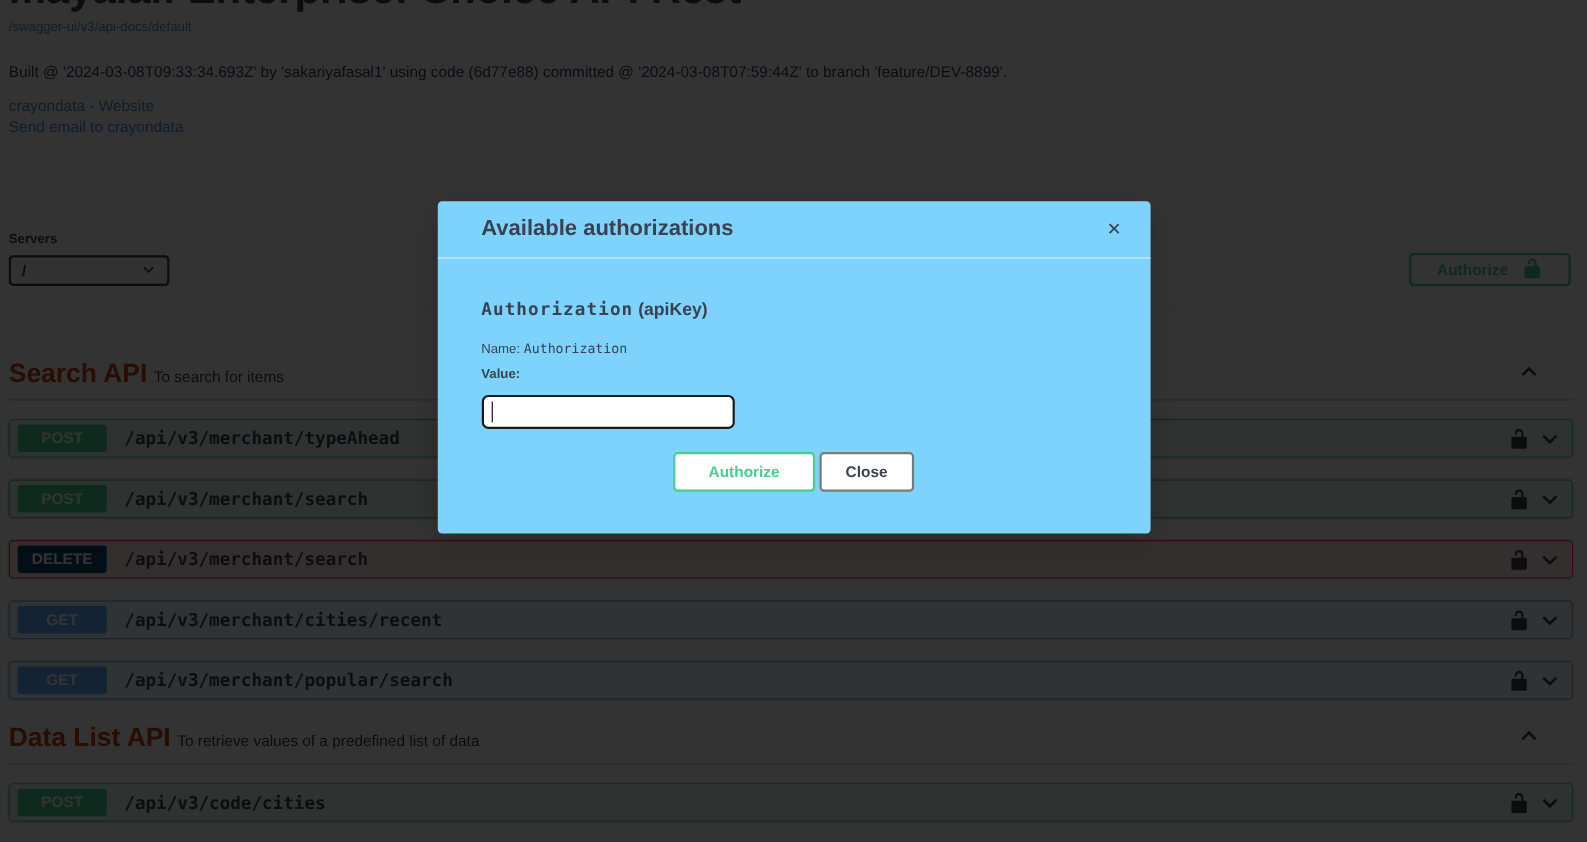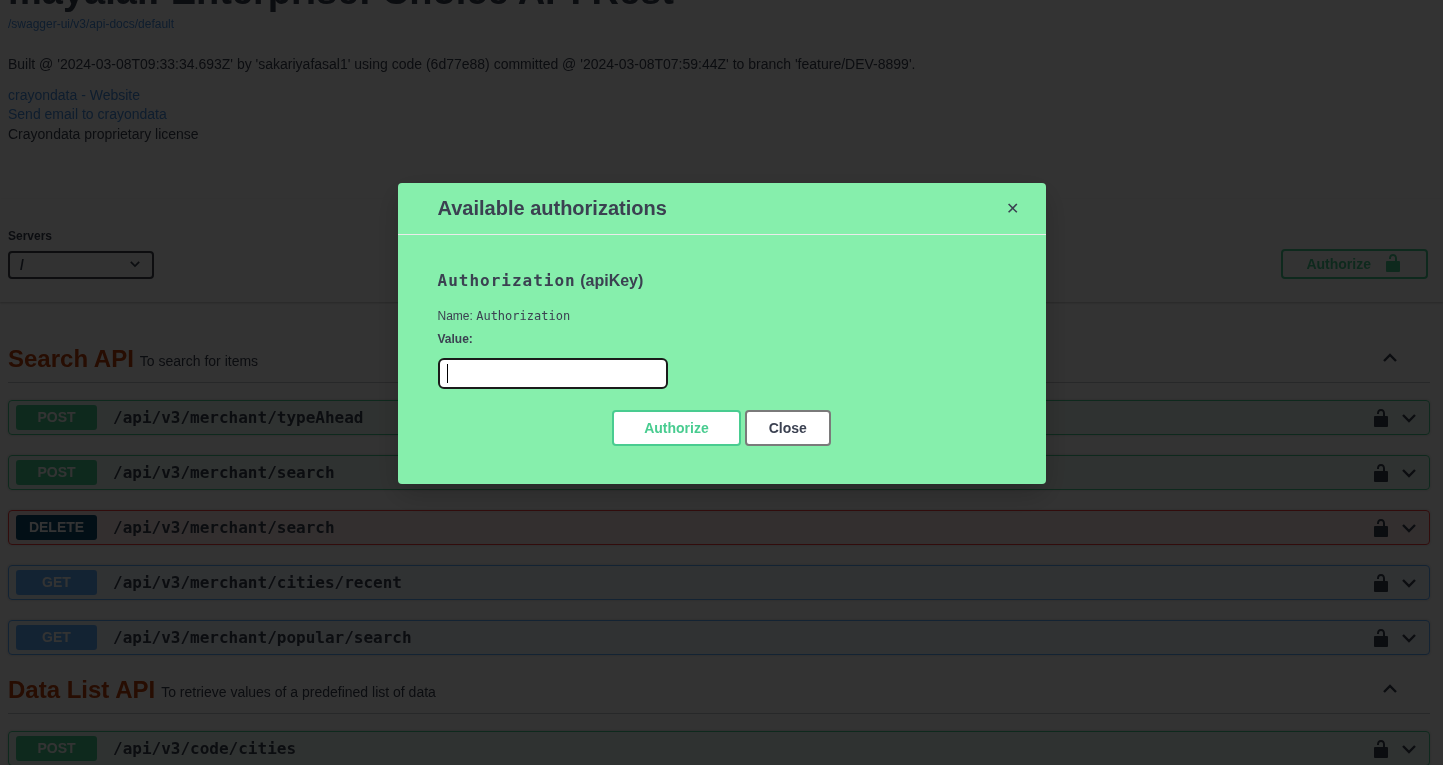--- a/index.html
+++ b/index.html
@@ -69,21 +69,21 @@
     font-size: 16px; font-weight: 700; color: #3b4151;
   }
   .row-right { margin-left: auto; display: flex; align-items: center; gap: 8px; }
   .icon-btn { background: none; border: none; padding: 0; cursor: pointer; display: flex; align-items: center; }
 
   
   .backdrop { position: fixed; inset: 0; background: rgba(0,0,0,0.8); z-index: 50; }
   .modal-wrapper { position: fixed; inset: 0; z-index: 100; display: flex; justify-content: center; pointer-events: none; }
   .modal {
     pointer-events: auto; margin-top: 183px; width: 648px; align-self: flex-start;
-    background: #86efac; border-radius: 4px; box-shadow: 0 10px 30px 0 rgba(0,0,0,.2);
+    background: #7dd3fc; border-radius: 4px; box-shadow: 0 10px 30px 0 rgba(0,0,0,.2);
   }
   .modal-header {
     height: 52px; display: flex; align-items: center; justify-content: space-between;
     padding: 0 20px 0 40px; border-bottom: 1px solid #ebebeb;
   }
   .modal-header h3 { font-size: 20px; font-weight: 700; color: #3b4151; }
   .modal-close {
     background: none; border: none; cursor: pointer; font-size: 16px; font-weight: 700;
     color: #3b4151; font-family: "DejaVu Sans", sans-serif; padding: 4px 6px;
   }
@@ -118,21 +118,20 @@
 <div class="page">
   <div class="inner">
 
     <div class="info">
       <h2 class="api-title">maya.ai: Enterprise: Choice API Rest</h2>
       <a class="spec-link" href="#">/swagger-ui/v3/api-docs/default</a>
       <p class="build-line">Built @ '2024-03-08T09:33:34.693Z' by 'sakariyafasal1' using code (6d77e88) committed @ '2024-03-08T07:59:44Z' to branch 'feature/DEV-8899'.</p>
       <div class="links-block">
         <a class="info-link" href="#">crayondata - Website</a>
         <a class="info-link" href="#">Send email to crayondata</a>
-        <div class="license-line">Crayondata proprietary license</div>
       </div>
     </div>
   </div>
 
   <div class="scheme-container">
     <div class="inner">
       <div class="servers-label">Servers</div>
       <div class="server-select">
         <span>/</span>
         <span>

